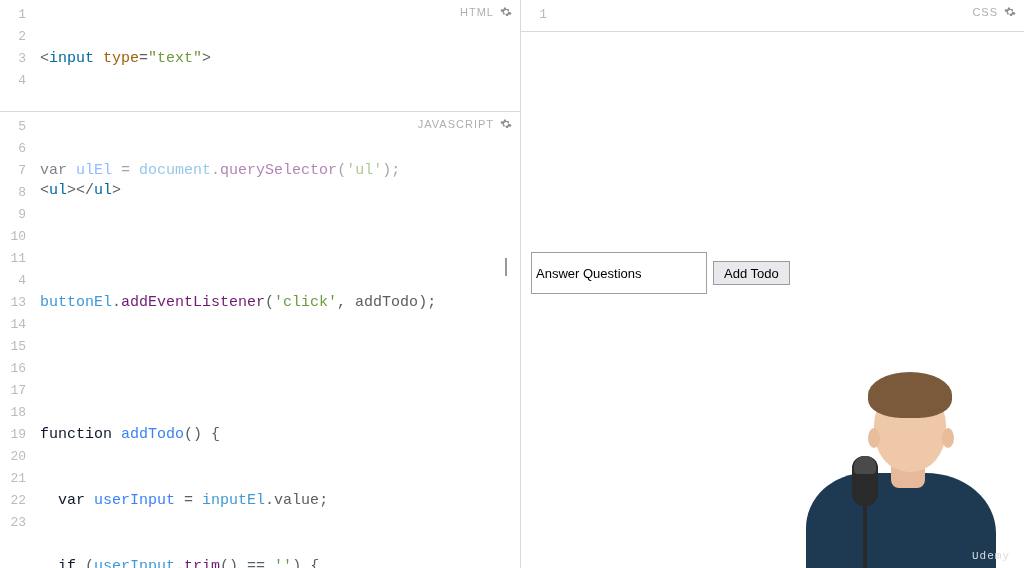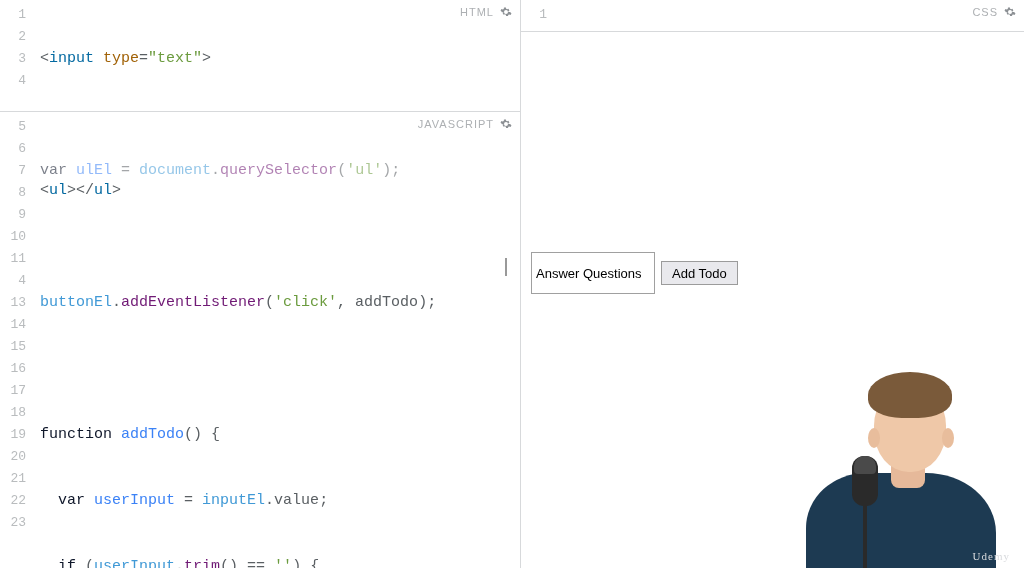--- a/index.html
+++ b/index.html
@@ -37,38 +37,38 @@
   .js-pane .row.faded .tok-def,
   .js-pane .row.faded .tok-str,
   .js-pane .row.faded .tok-punc,
   .js-pane .row.faded .tok-call,
   .js-pane .row.faded .tok-prop { opacity:0.55; }
 
   .css-pane { height:32px; flex:0 0 32px; border-bottom:1px solid #d7d9db; }
 
   .preview { flex:1; padding:10px; font-family:-apple-system,Helvetica,Arial,sans-serif; font-size:14px; }
   .preview-inner { margin-top:210px; display:flex; align-items:center; gap:6px; }
-  .preview input[type=text] { width:124px; height:24px; border:1px solid #a0a0a0; padding:20px 4px; font-size:13px; }
+  .preview input[type=text] { width:176px; height:24px; border:1px solid #a0a0a0; padding:20px 4px; font-size:13px; }
   .preview button { height:24px; padding:2px 10px; font-size:13px; background:#e9e9ed; border:1px solid #9b9b9b; cursor:pointer; }
 
   .cursor-bar { position:absolute; left:505px; top:258px; width:2px; height:18px; background:#333; opacity:.5; }
 
   .presenter { position:absolute; right:18px; bottom:0; width:210px; height:190px; }
   .body-shape { position:absolute; bottom:0; left:10px; width:190px; height:95px; background:#1d3a52; border-top-left-radius:60px 55px; border-top-right-radius:70px 60px; }
   .neck { position:absolute; bottom:80px; left:95px; width:34px; height:34px; background:#e6b99a; border-radius:8px; }
   .head { position:absolute; bottom:96px; left:78px; width:72px; height:86px; background:#efc8a8; border-radius:46% 46% 48% 48%; }
   .hair { position:absolute; bottom:150px; left:72px; width:84px; height:46px; background:#7a5a3a; border-radius:50% 50% 40% 40%; }
   .ear-l { position:absolute; bottom:120px; left:72px; width:12px; height:20px; background:#e8bd9c; border-radius:50%; }
   .ear-r { position:absolute; bottom:120px; left:146px; width:12px; height:20px; background:#e8bd9c; border-radius:50%; }
   .mic { position:absolute; bottom:0; left:56px; width:26px; height:112px; }
   .mic .stand { position:absolute; bottom:0; left:11px; width:4px; height:70px; background:#2a2a2a; }
   .mic .cap { position:absolute; bottom:62px; left:0; width:26px; height:50px; background:#2a2a2a; border-radius:12px; }
   .mic .grill { position:absolute; bottom:94px; left:2px; width:22px; height:18px; background:#4a4a4a; border-radius:10px 10px 4px 4px; }
 
-  .watermark { position:absolute; right:14px; bottom:6px; font-family:Liberation Serif, serif; font-size:11px; color:#d8dadd; letter-spacing:1px; }
+  .watermark { position:absolute; right:14px; bottom:6px; font-family:Liberation Mono, monospace; font-size:11px; color:#d8dadd; letter-spacing:1px; }
 </style>
 </head>
 <body>
 
 <div class="container">
 
   <div class="left">
 
     <div class="pane html-pane">
       <div class="pane-label">

